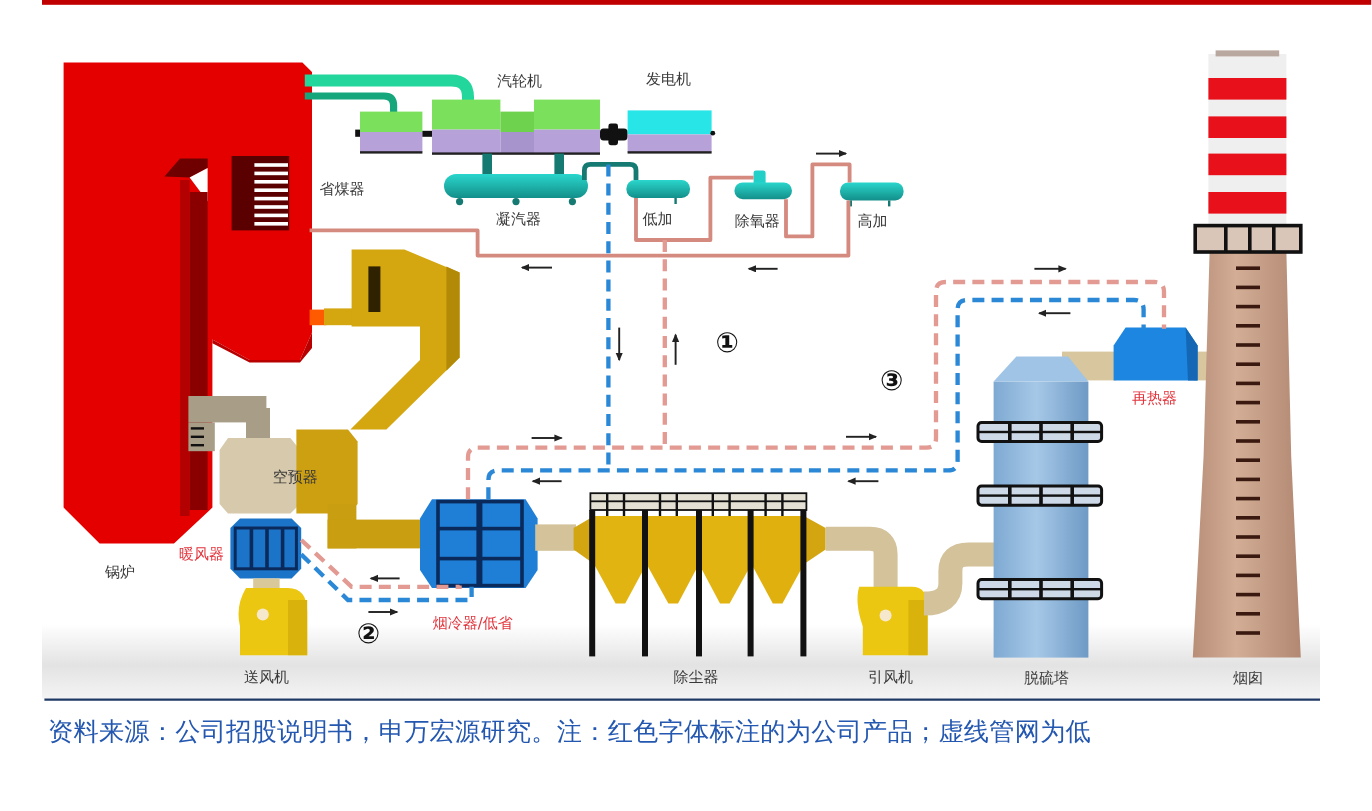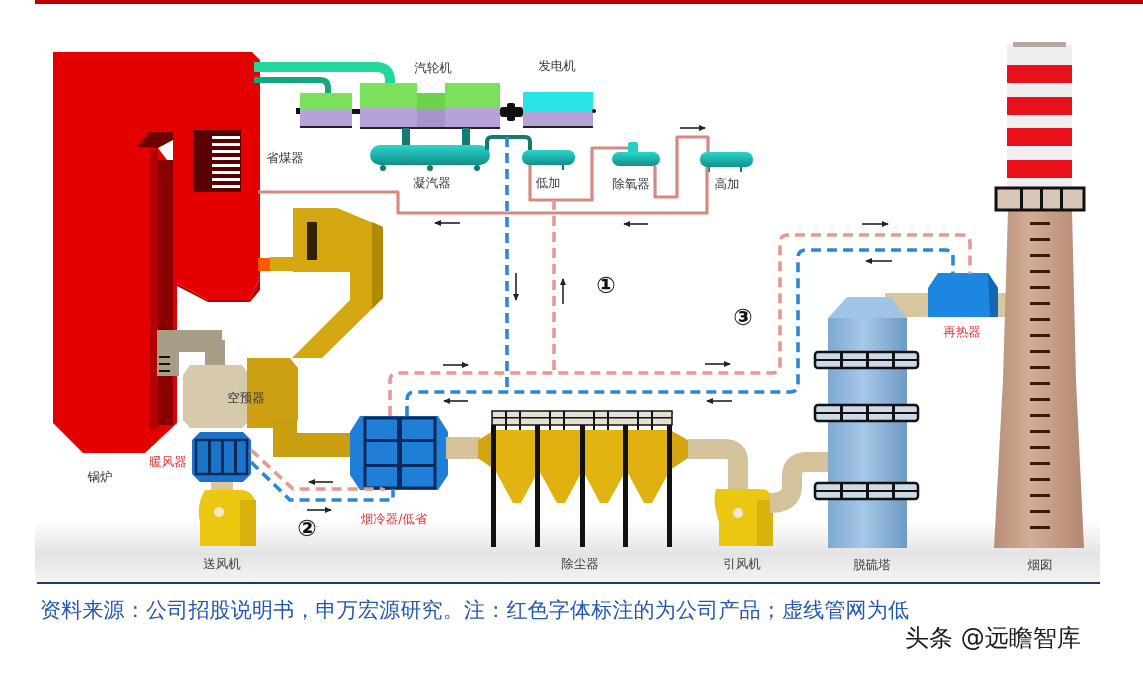--- a/index.html
+++ b/index.html
@@ -356,15 +356,14 @@
     <text class="lbl-red" x="394" y="523">烟冷器/低省</text>
     <text class="lbl" x="580" y="568">除尘器</text>
     <text class="lbl" x="742" y="568">引风机</text>
     <text class="lbl" x="872" y="569">脱硫塔</text>
     <text class="lbl-red" x="962" y="336">再热器</text>
     <text class="lbl" x="1040" y="569">烟囱</text>
   </svg>
 
   <div class="caption cap1">资料来源：公司招股说明书，申万宏源研究。注：红色字体标注的为公司产品；虚线管网为低</div>
 
-  <div class="watermark">头条 @远瞻智库</div>
 
 </div>
 
 </body></html>

